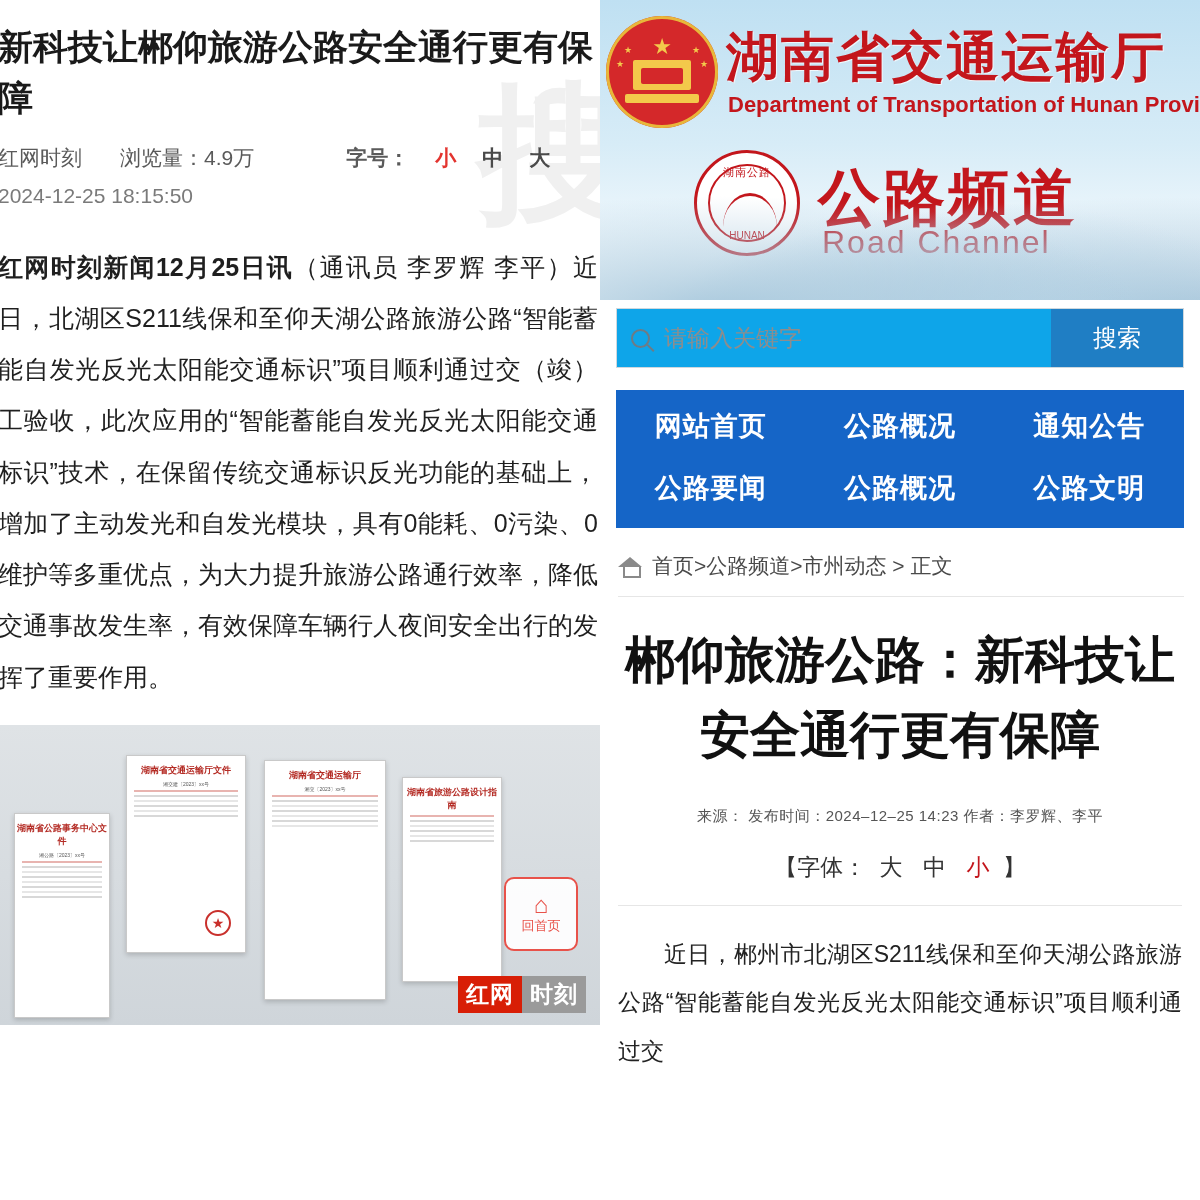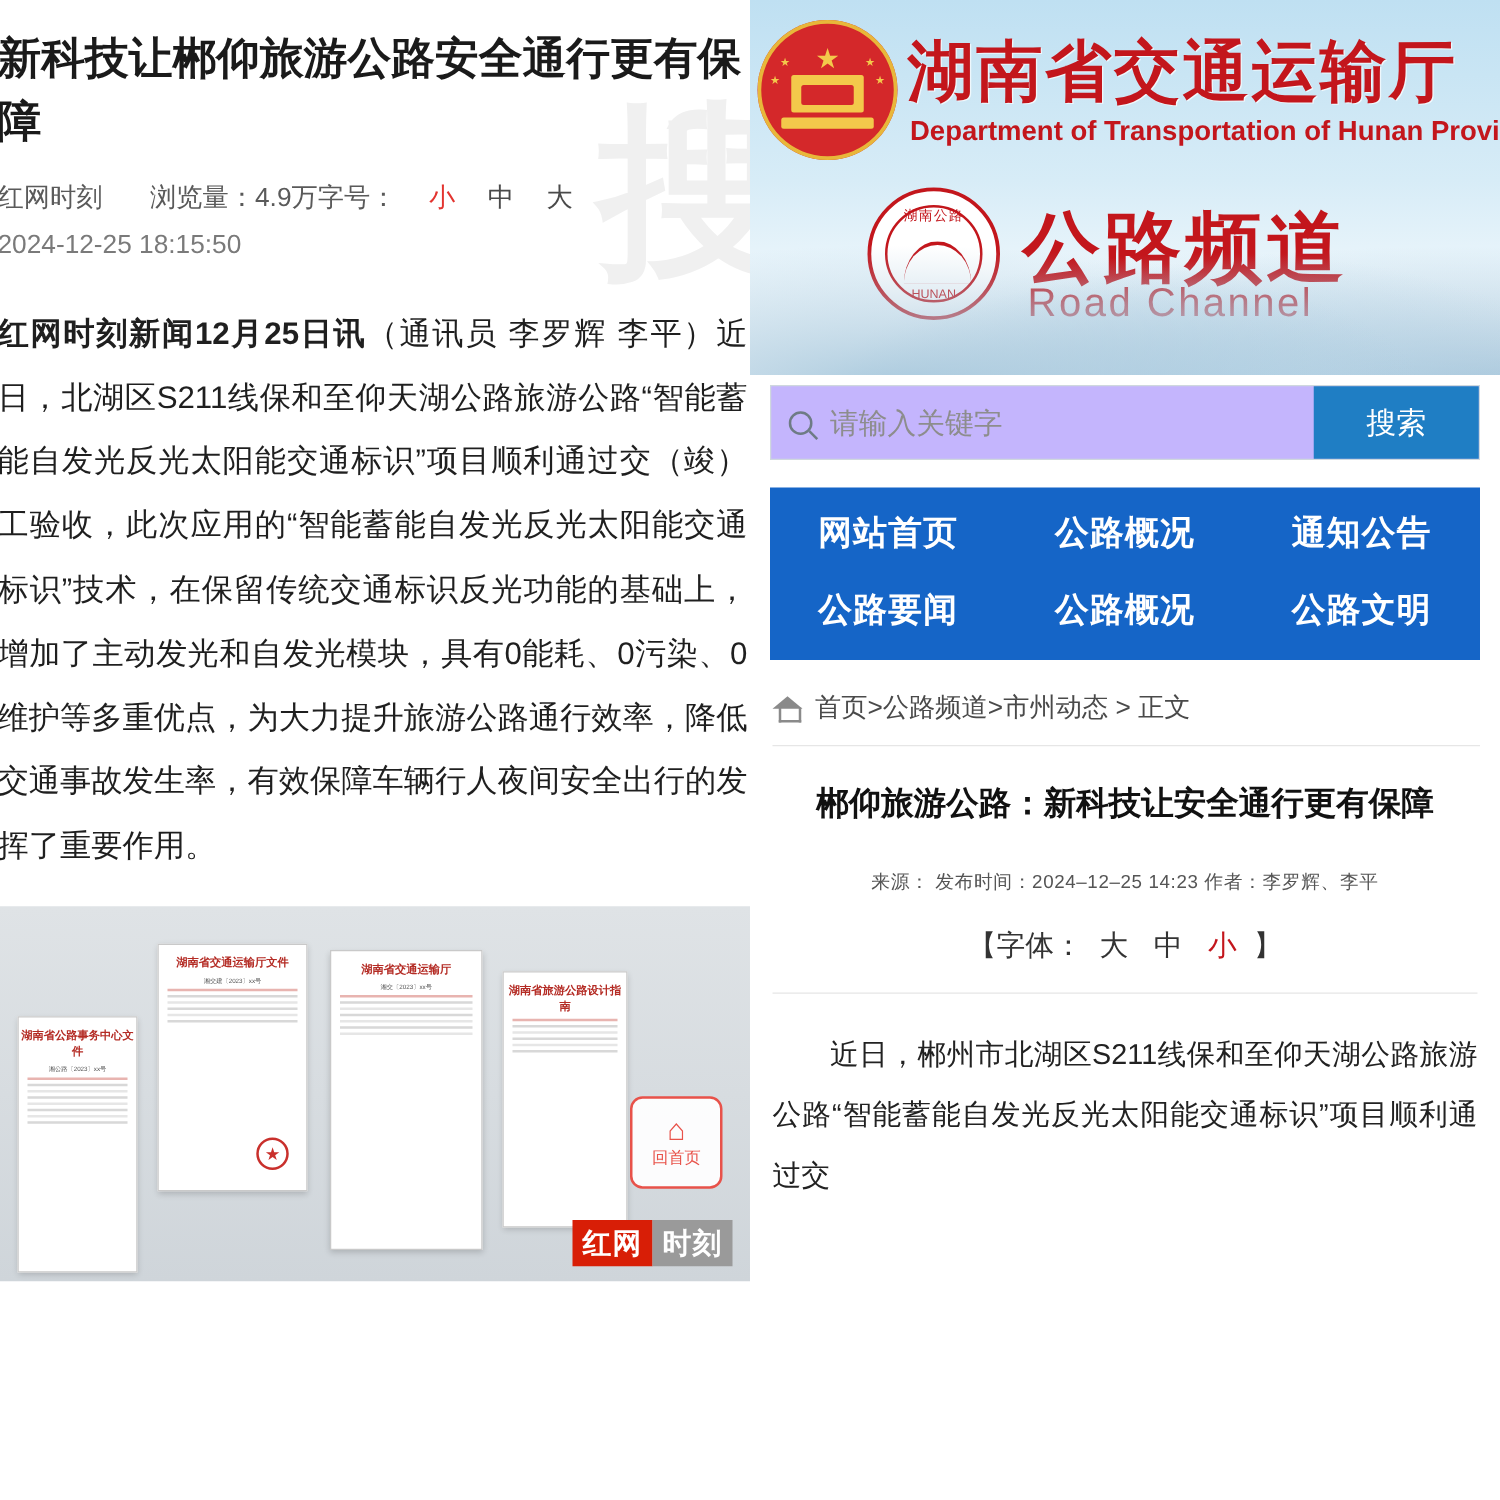--- a/index.html
+++ b/index.html
@@ -54,23 +54,25 @@
     z-index: 1;
     display: flex;
     align-items: center;
     padding: 20px 20px 0 20px;
     font-size: 21px;
     color: #5a5a5a;
   }
   .meta-source { margin-right: 38px; }
   .meta-views { }
   .fontsize-group {
+    margin-left: 92px;
     display: flex;
     align-items: flex-end;
     gap: 26px;
+    font-weight: bold;
   }
   .fontsize-label { color: #5a5a5a; }
   .fs-opt { color: #4a4a4a; }
   .fs-opt.active { color: #e3342f; }
   .meta-date {
     padding: 12px 20px 0 20px;
     font-size: 21px;
     color: #7a7a7a;
     position: relative;
     z-index: 1;
@@ -257,21 +259,21 @@
     color: #c3161c; font-size: 32px; letter-spacing: 2px;
     white-space: nowrap;
   }
 
   .searchbar {
     display: flex;
     align-items: stretch;
     height: 60px;
     margin: 8px 16px 0 16px;
     border: 1px solid #cfd8de;
-    background: #c4b5fd;
+    background: #0ea5e9;
   }
   .search-input-wrap {
     flex: 1;
     display: flex; align-items: center;
     padding-left: 14px;
     gap: 12px;
   }
   .mag {
     width: 19px; height: 19px; border: 2.4px solid #6e7b85;
     border-radius: 50%; position: relative; flex: none;
@@ -339,21 +341,21 @@
   }
   .home-icon::after {
     content:""; position:absolute; left:5px; top:11px;
     width:14px; height:10px;
     border:2px solid #8a8a8a; border-top:none;
   }
 
   .news-title {
     margin: 26px 24px 0 24px;
     text-align: center;
-    font-size: 26px;
+    font-size: 50px;
     font-weight: bold;
     color: #111;
     line-height: 1.5;
   }
   .news-meta {
     margin: 34px 16px 0 16px;
     text-align: center;
     font-size: 15px;
     color: #555;
     letter-spacing: .5px;

